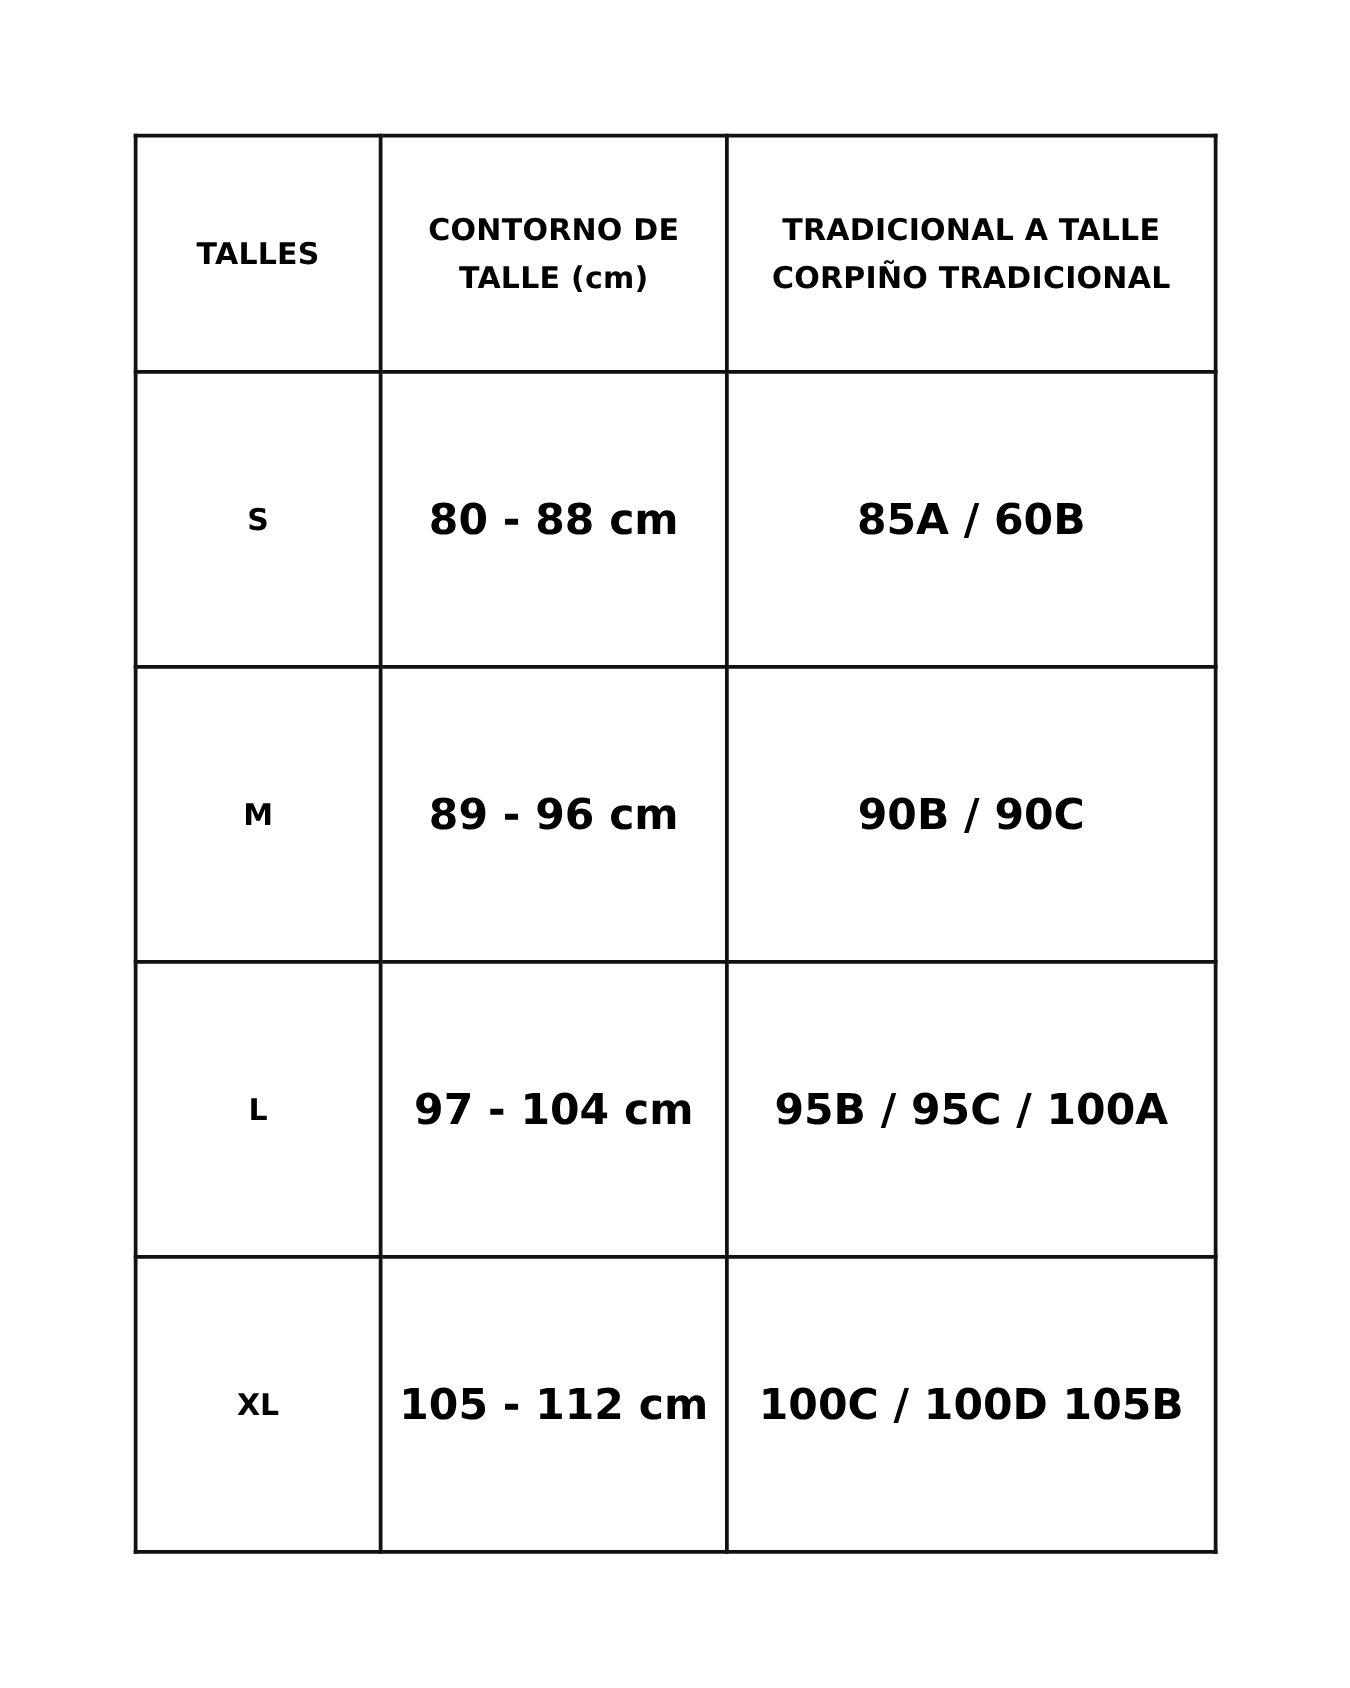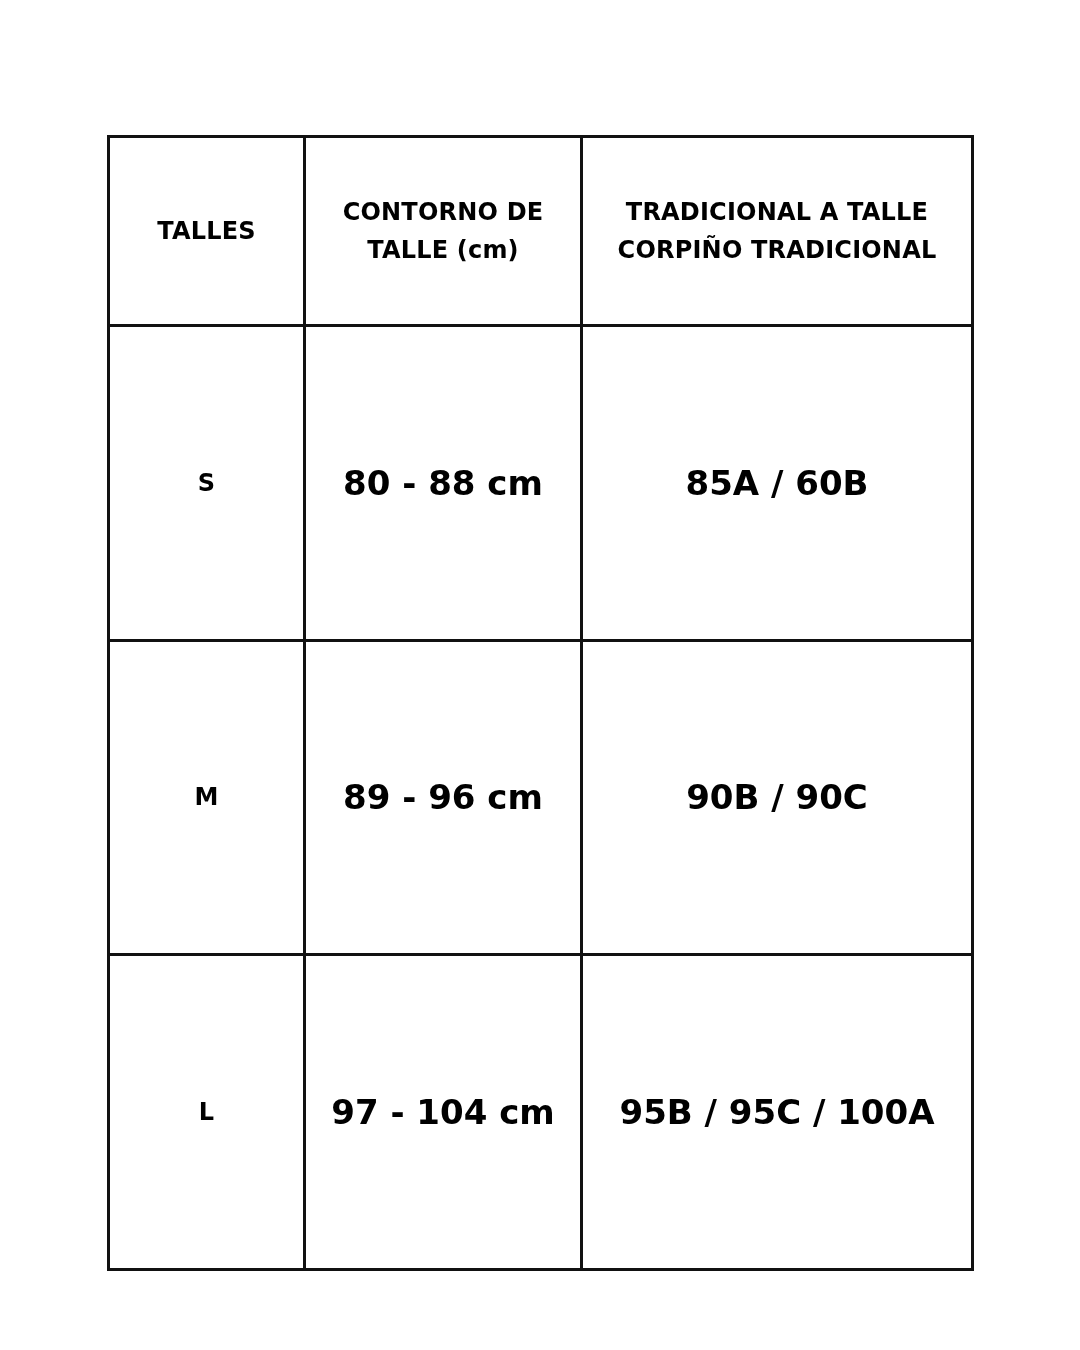--- a/index.html
+++ b/index.html
@@ -16,21 +16,20 @@
     }
     .size-table {
       position: absolute;
       left: 107px;
       top: 107px;
       width: 866px;
       height: 1136px;
       border-collapse: collapse;
       table-layout: fixed;
       border: 3px solid #3b82f6;
-      margin-top: 28px;
     }
     .size-table td, .size-table th {
       border: 3px solid #111111;
       text-align: center;
       vertical-align: middle;
       padding: 0;
       font-weight: bold;
       height: 186px;
     }
     .size-table th {
@@ -83,14 +82,19 @@
     <tr>
       <td class="talle">M</td>
       <td class="busto">89 - 96 cm</td>
       <td class="equiv">90B / 90C</td>
     </tr>
     <tr>
       <td class="talle">L</td>
       <td class="busto">97 - 104 cm</td>
       <td class="equiv">95B / 95C / 100A</td>
     </tr>
+    <tr>
+      <td class="talle">XL</td>
+      <td class="busto">105 - 112 cm</td>
+      <td class="equiv">100C / 100D 105B</td>
+    </tr>
   </tbody>
 </table>
 
 </body></html>

